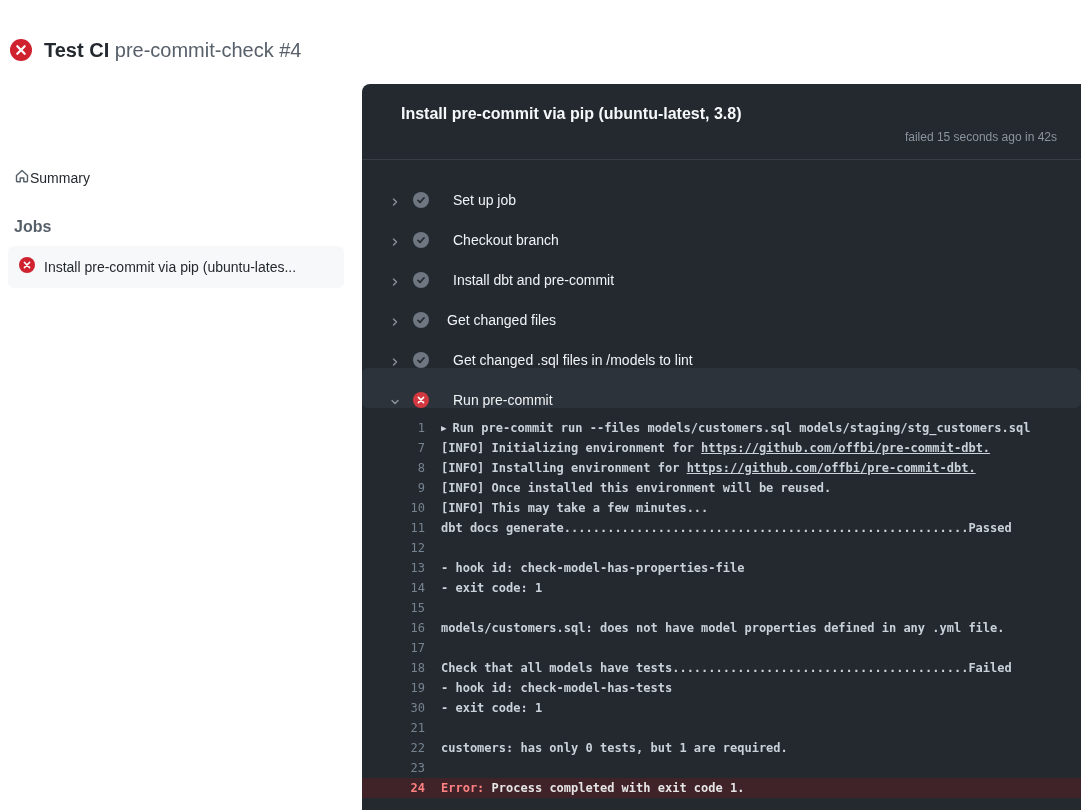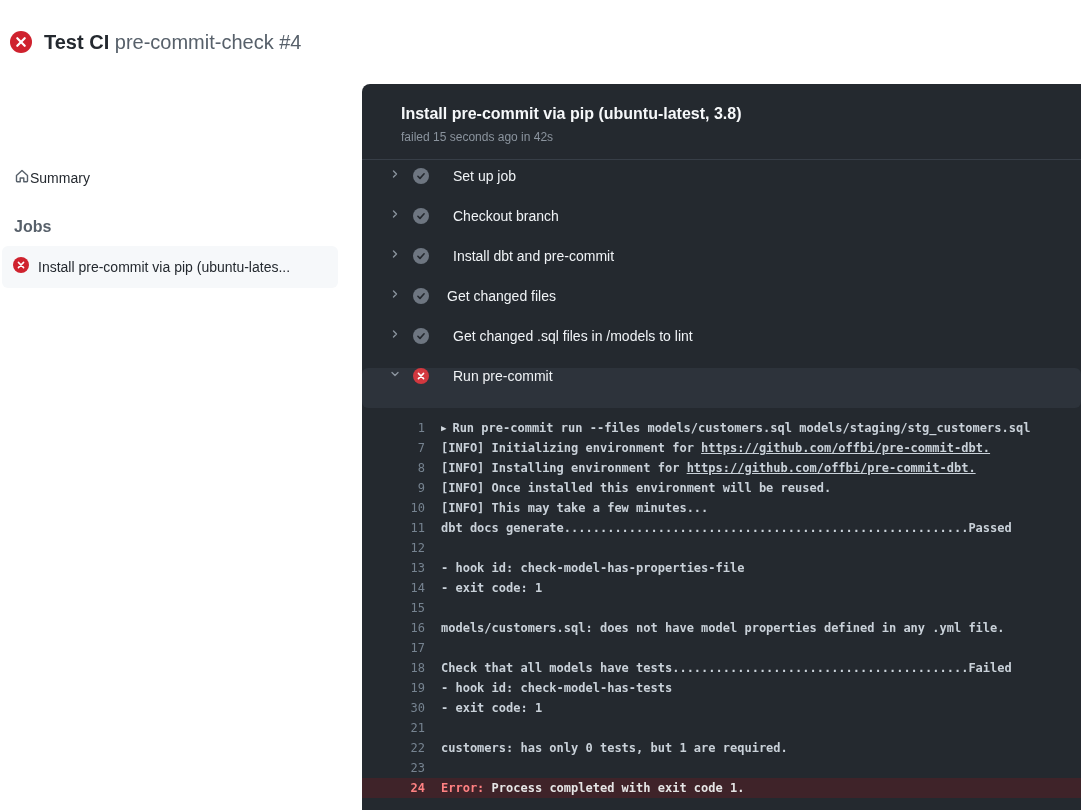--- a/index.html
+++ b/index.html
@@ -1,49 +1,49 @@
 <!DOCTYPE html>
 <html><head>
 <meta charset="utf-8">
 <style>
   * { margin:0; padding:0; box-sizing:border-box; }
   html,body { width:1081px; height:810px; background:#ffffff; overflow:hidden;
               font-family:"Liberation Sans","DejaVu Sans",sans-serif; }
   body { position:relative; }
 
   
-  .top-header { position:absolute; left:0; top:4px; width:1081px; height:76px; background:#ffffff; }
+  .top-header { position:absolute; left:0; top:12px; width:1081px; height:76px; background:#ffffff; }
   .top-header .status-ico { position:absolute; left:10px; top:27px; }
   .top-header .titles { position:absolute; left:44px; top:26px; font-size:20px; line-height:24px; white-space:nowrap; }
   .wf-name { font-weight:700; color:#24292f; }
   .run-name { font-weight:400; color:#57606a; }
 
   
   .circle-x { width:22px; height:22px; display:inline-block; }
   .circle-x-small { width:16px; height:16px; display:inline-block; }
 
   
   .sidebar { position:absolute; left:0; top:76px; width:362px; bottom:0; background:#ffffff; }
   .summary-row { position:absolute; left:14px; top:92px; height:20px; display:flex; align-items:center; gap:0; cursor:pointer; }
   .summary-row .lbl { font-size:14px; color:#24292f; }
   .jobs-heading { position:absolute; left:14px; top:142px; font-size:16px; font-weight:700; color:#57606a; }
-  .job-item { position:absolute; left:2px; top:170px; width:336px; height:42px; background:#f6f8fa;
+  .job-item { position:absolute; left:8px; top:170px; width:336px; height:42px; background:#f6f8fa;
               border-radius:6px; display:flex; align-items:center; padding-left:11px; gap:9px; cursor:pointer; }
   .job-item .lbl { font-size:14px; font-weight:500; color:#24292f; white-space:nowrap; overflow:hidden; }
 
   
   .panel { position:absolute; left:362px; top:84px; right:0; bottom:0; background:#24292f;
            border-top-left-radius:8px; overflow:hidden; }
   .panel-header { height:76px; padding:20px 24px 0 39px; border-bottom:1px solid #373e47; }
   .panel-title { font-size:16px; font-weight:700; color:#f6f8fa; line-height:20px; }
-  .panel-subtitle { font-size:12px; color:#8b949e; margin-top:6px; }
+  .panel-subtitle { font-size:12px; color:#8b949e; margin-top:6px;text-align:right; }
 
   
   .steps { padding-top:8px; }
-  .step-row { height:40px; display:flex; align-items:flex-start; padding-left:27px; cursor:pointer; }
+  .step-row { height:40px; display:flex; align-items:flex-end; padding-left:27px; cursor:pointer; }
   .step-row.expanded { background:#2d333b; border-radius:6px; }
   .chev { width:12px; height:12px; color:#8b949e; display:flex; align-items:center; justify-content:center; margin-right:12px; flex:0 0 12px; }
   .step-row.expanded .chev svg { transform:rotate(90deg); }
   .step-ico { width:16px; height:16px; margin-right:12px; flex:0 0 16px; }
   .step-lbl { font-size:14px; color:#f0f3f6; }
 
   
   .log { padding-top:10px; font-family:"DejaVu Sans Mono","Liberation Mono",monospace; font-size:12px; }
   .log-line { height:20px; line-height:20px; display:flex; white-space:pre; }
   .log-num { width:63px; text-align:right; color:#768390; flex:0 0 63px; font-weight:400; user-select:none; }

